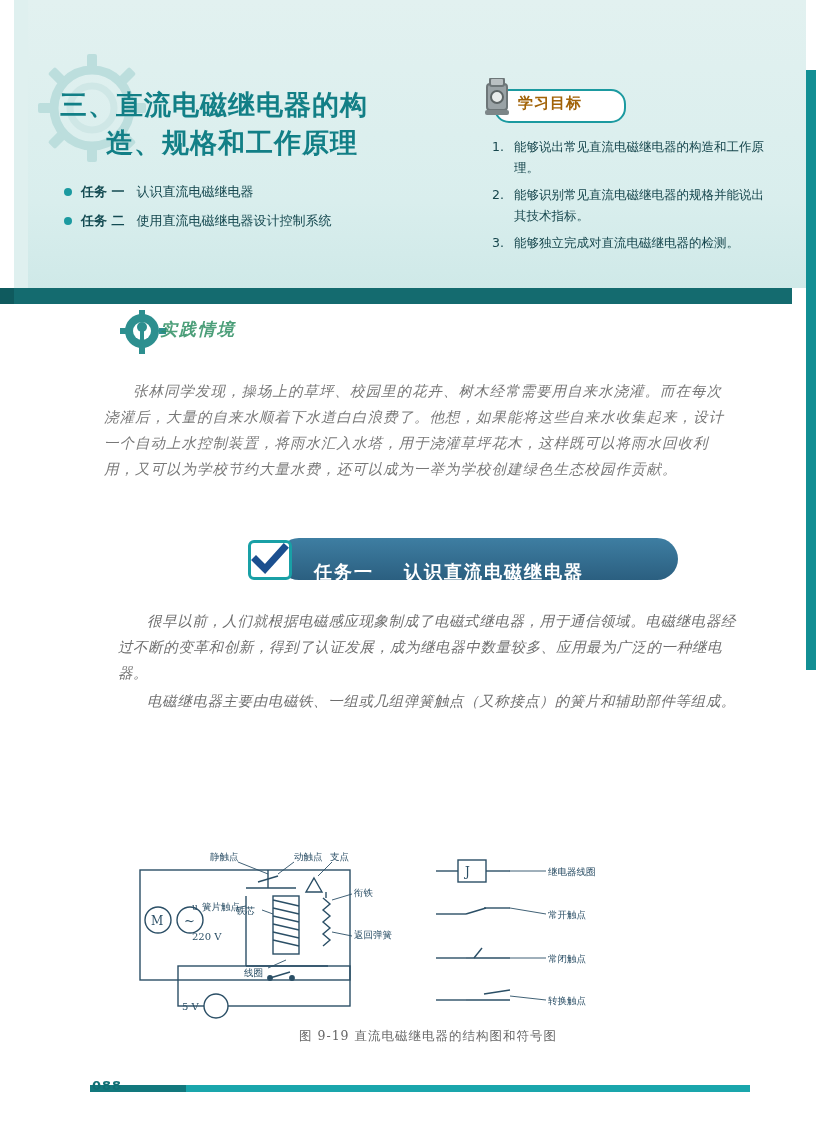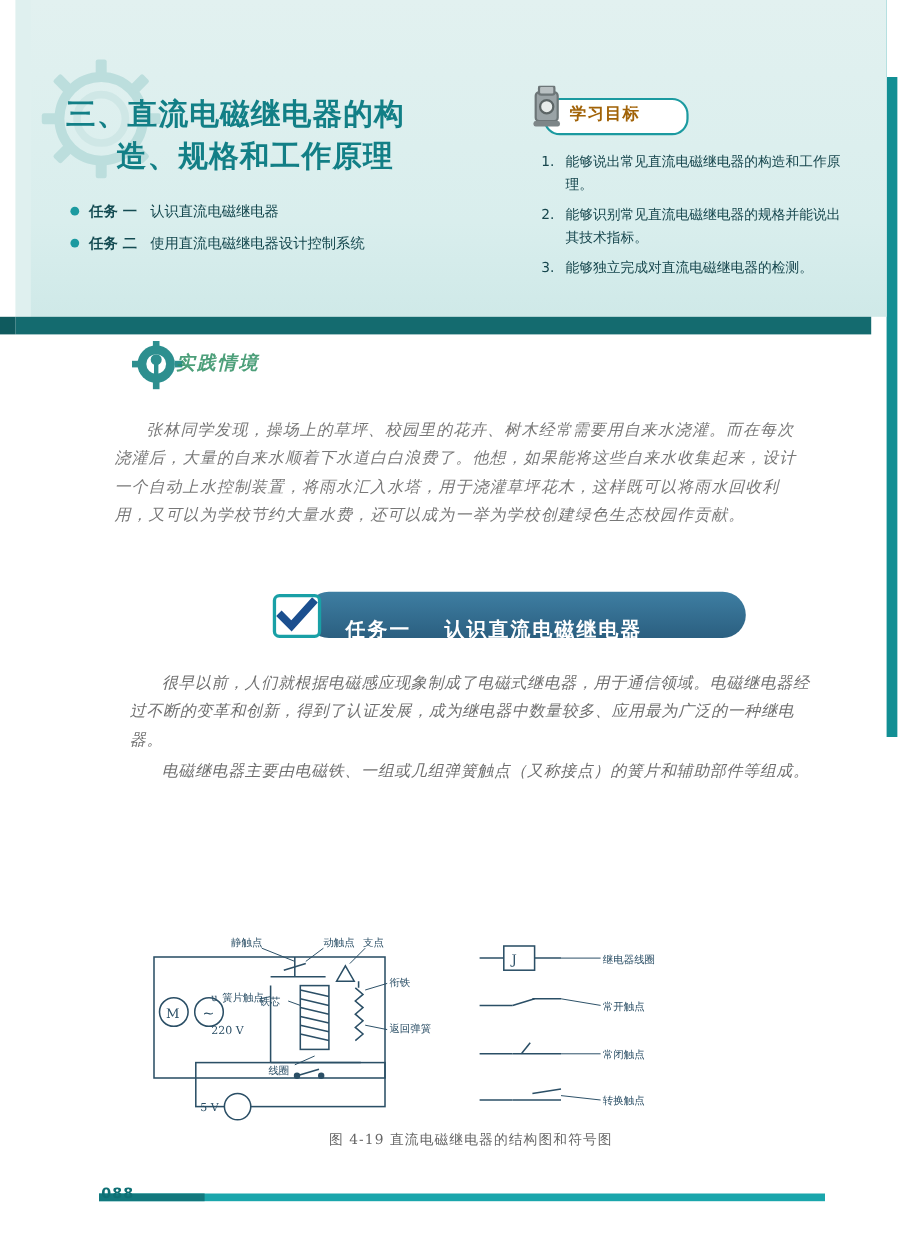--- a/index.html
+++ b/index.html
@@ -503,17 +503,17 @@
     </g>
     <g stroke="#2b4f66" stroke-width="0.9" fill="none">
       <line x1="392" y1="23" x2="428" y2="23"></line>
       <line x1="392" y1="60" x2="428" y2="66"></line>
       <line x1="392" y1="110" x2="428" y2="110"></line>
       <line x1="392" y1="148" x2="428" y2="152"></line>
     </g>
   </svg>
 </div>
 
-<div class="figure-caption">图 4-19    直流电磁继电器的结构图和符号图</div>
+<div class="figure-caption">图 9-19    直流电磁继电器的结构图和符号图</div>
 
 <div class="footer-rule"></div>
 <div class="footer-rule-left"></div>
 <div class="page-number">088</div>
 
 </body></html>

